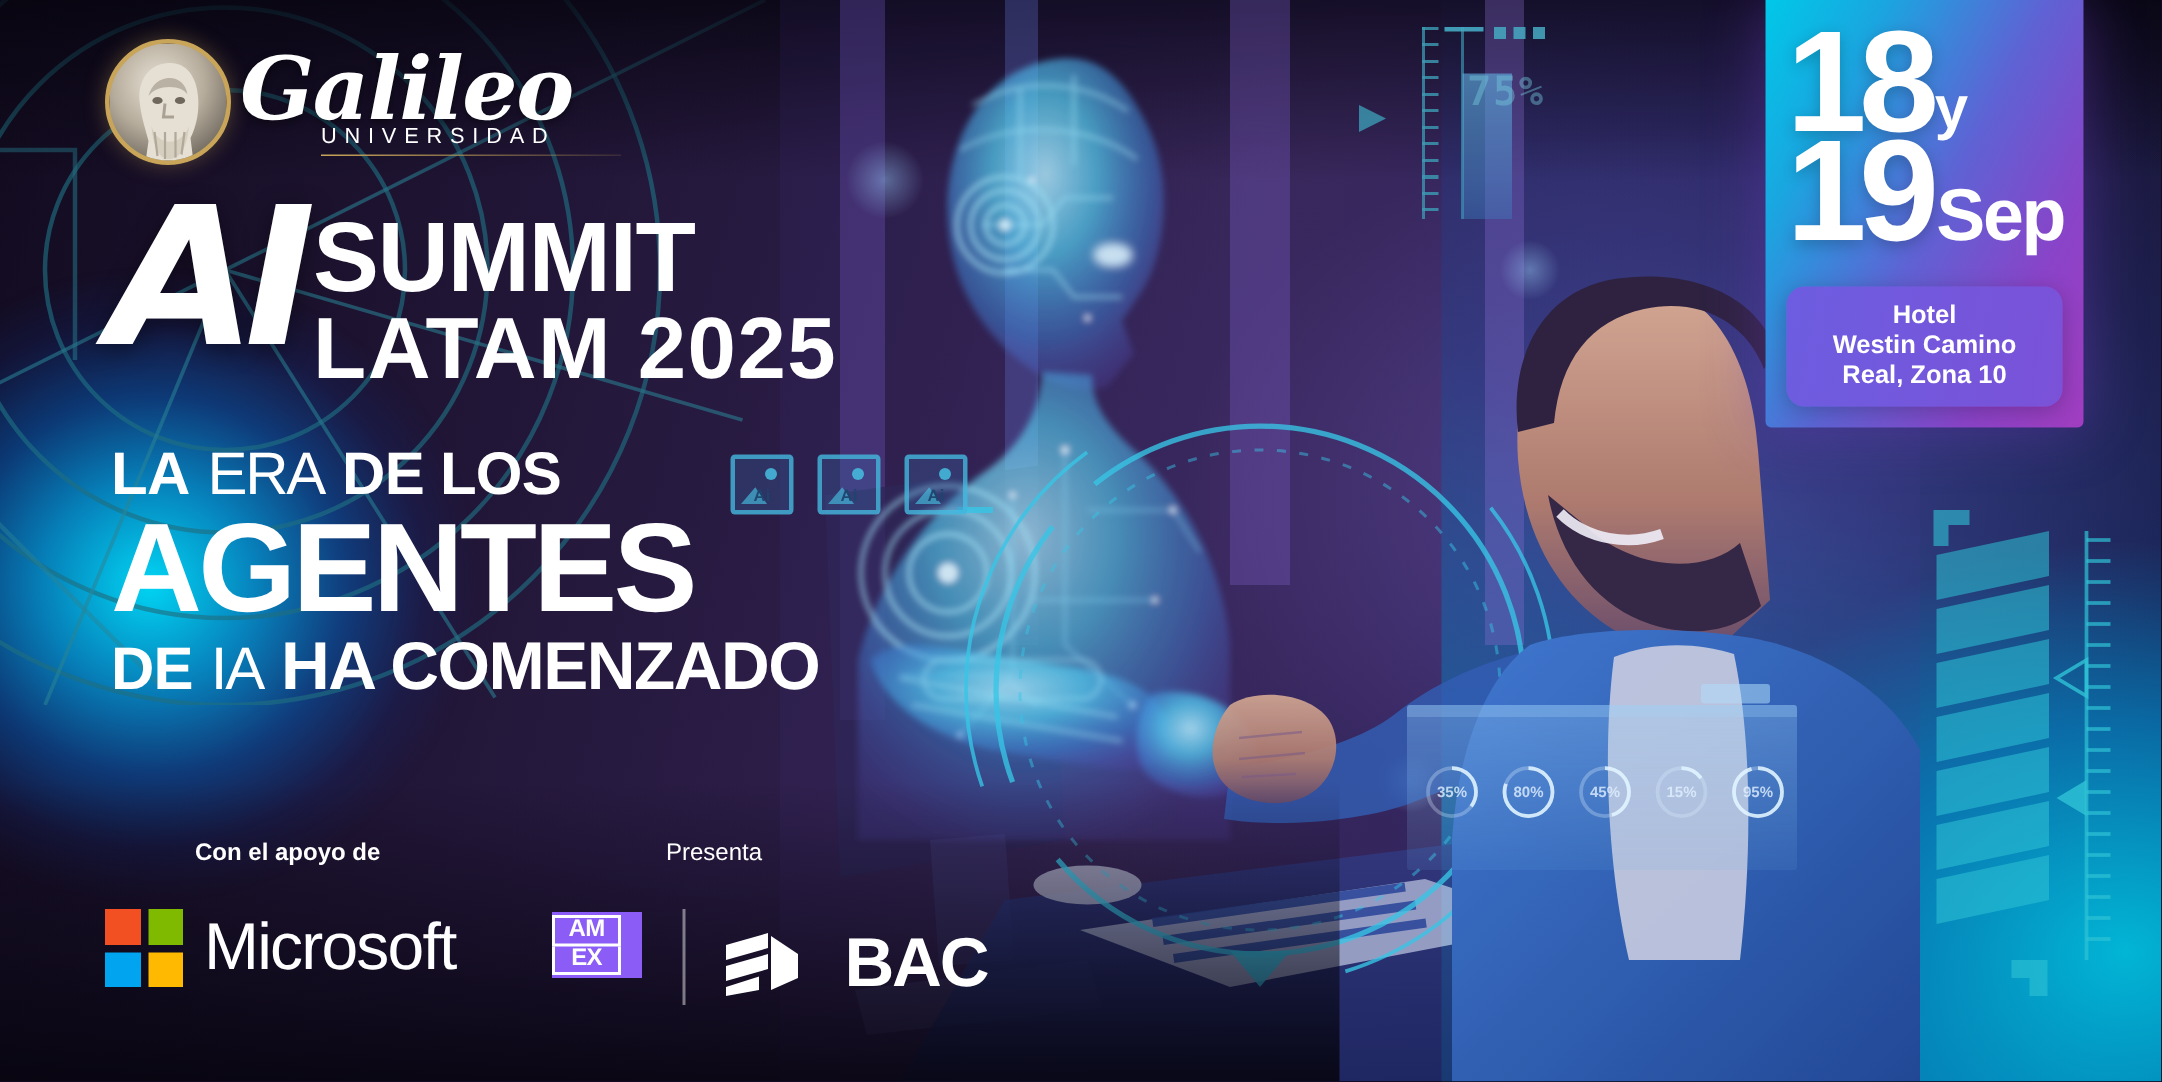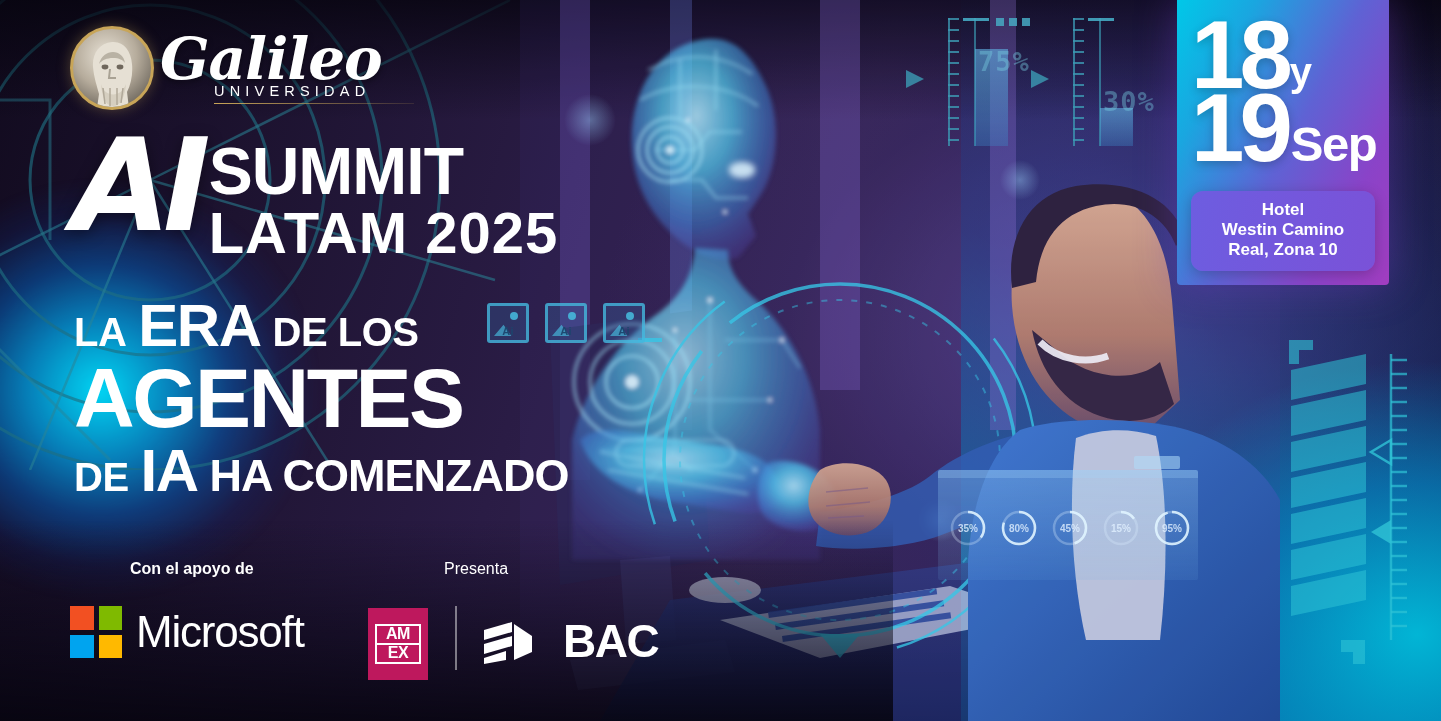--- a/index.html
+++ b/index.html
@@ -155,41 +155,41 @@
   .summit, .latam {
     color:#fff; font-weight:bold; font-family:"Liberation Sans", sans-serif;
   }
   .summit { font-size:66px; line-height:.92; letter-spacing:-1px; }
   .latam  { font-size:58px; line-height:1.0; letter-spacing:1px; margin-top:2px; }
 
   
   .headline { position:absolute; left:74px; top:296px; color:#fff; }
   .hl-row { display:flex; align-items:baseline; line-height:1; }
   .hl-sm  { font-size:40px; font-weight:bold; letter-spacing:-.5px; }
-  .hl-lg  { font-size:60px; font-weight:bold; letter-spacing:-1.5px; }
+  .hl-lg  { font-size:40px; font-weight:normal; letter-spacing:-1.5px; }
   .hl-xl  { font-size:84px; font-weight:bold; letter-spacing:-2.5px; line-height:.96; }
   .hl-md  { font-size:45px; font-weight:bold; letter-spacing:-1px; }
   .headline .r1 { margin-bottom:2px; }
   .headline .r2 { margin-bottom:2px; }
   .headline .sp { display:inline-block; width:12px; }
 
   
   .sponsors { position:absolute; left:70px; top:560px; width:560px; }
   .spon-labels { position:relative; height:22px; }
   .spon-labels .l1 { position:absolute; left:60px; font-size:16px; font-weight:bold; color:#fff; }
   .spon-labels .l2 { position:absolute; left:374px; font-size:16px; font-weight:normal; color:#fff; }
   .spon-logos { position:relative; height:78px; margin-top:24px; }
 
   .ms-logo { position:absolute; left:0; top:0; display:flex; align-items:center; }
   .ms-grid { width:52px; height:52px; display:grid; grid-template-columns:1fr 1fr; grid-template-rows:1fr 1fr; gap:5px; }
   .ms-grid i { display:block; }
   .ms-name { color:#fff; font-size:44px; font-weight:normal; margin-left:14px; letter-spacing:-1.2px; }
 
-  .amex { position:absolute; left:298px; top:2px; width:60px; height:72px;
-    background:#be185d; display:flex; align-items:center; justify-content:center; }
+  .amex { position:absolute; left:298px; top:2px; width:60px; height:44px;
+    background:#8b5cf6; display:flex; align-items:center; justify-content:flex-start; }
   .amex .box { width:46px; }
   .amex .b {
     border:2.5px solid #fff; color:#fff; font-weight:bold; font-size:16px;
     text-align:center; line-height:1.05; letter-spacing:-.5px;
   }
   .amex .b2 { border-top:none; }
   .divider { position:absolute; left:385px; top:0; width:2px; height:64px; background:rgba(255,255,255,.45); }
 
   .bac { position:absolute; left:412px; top:8px; display:flex; align-items:center; }
   .bac-mark { width:54px; height:46px; }
@@ -435,28 +435,20 @@
     <div class="arrow" style="top:52px;"></div>
     <div class="dots" style="left:48px; top:0;">
       <i></i>
         <i></i>
         <i></i>
     </div>
     <div class="fill" style="height:76%;"></div>
     <div class="pct" style="top:28px;">75%</div>
   </div>
 
-  <div class="hud-bar" style="left:1073px; top:18px; width:80px; height:128px;">
-    <div class="ruler"></div>
-    <div class="stem"></div>
-    <div class="cap"></div>
-    <div class="arrow" style="top:52px;"></div>
-    <div class="fill" style="height:30%;"></div>
-    <div class="pct" style="top:68px;">30%</div>
-  </div>
 
   <div class="ai-icons">
     <div class="ai-ico">
       <div class="sun"></div>
       <div class="mount"></div>
       <div class="lbl">Ai</div>
     </div>
     <div class="ai-ico">
       <div class="sun"></div>
       <div class="mount"></div>

